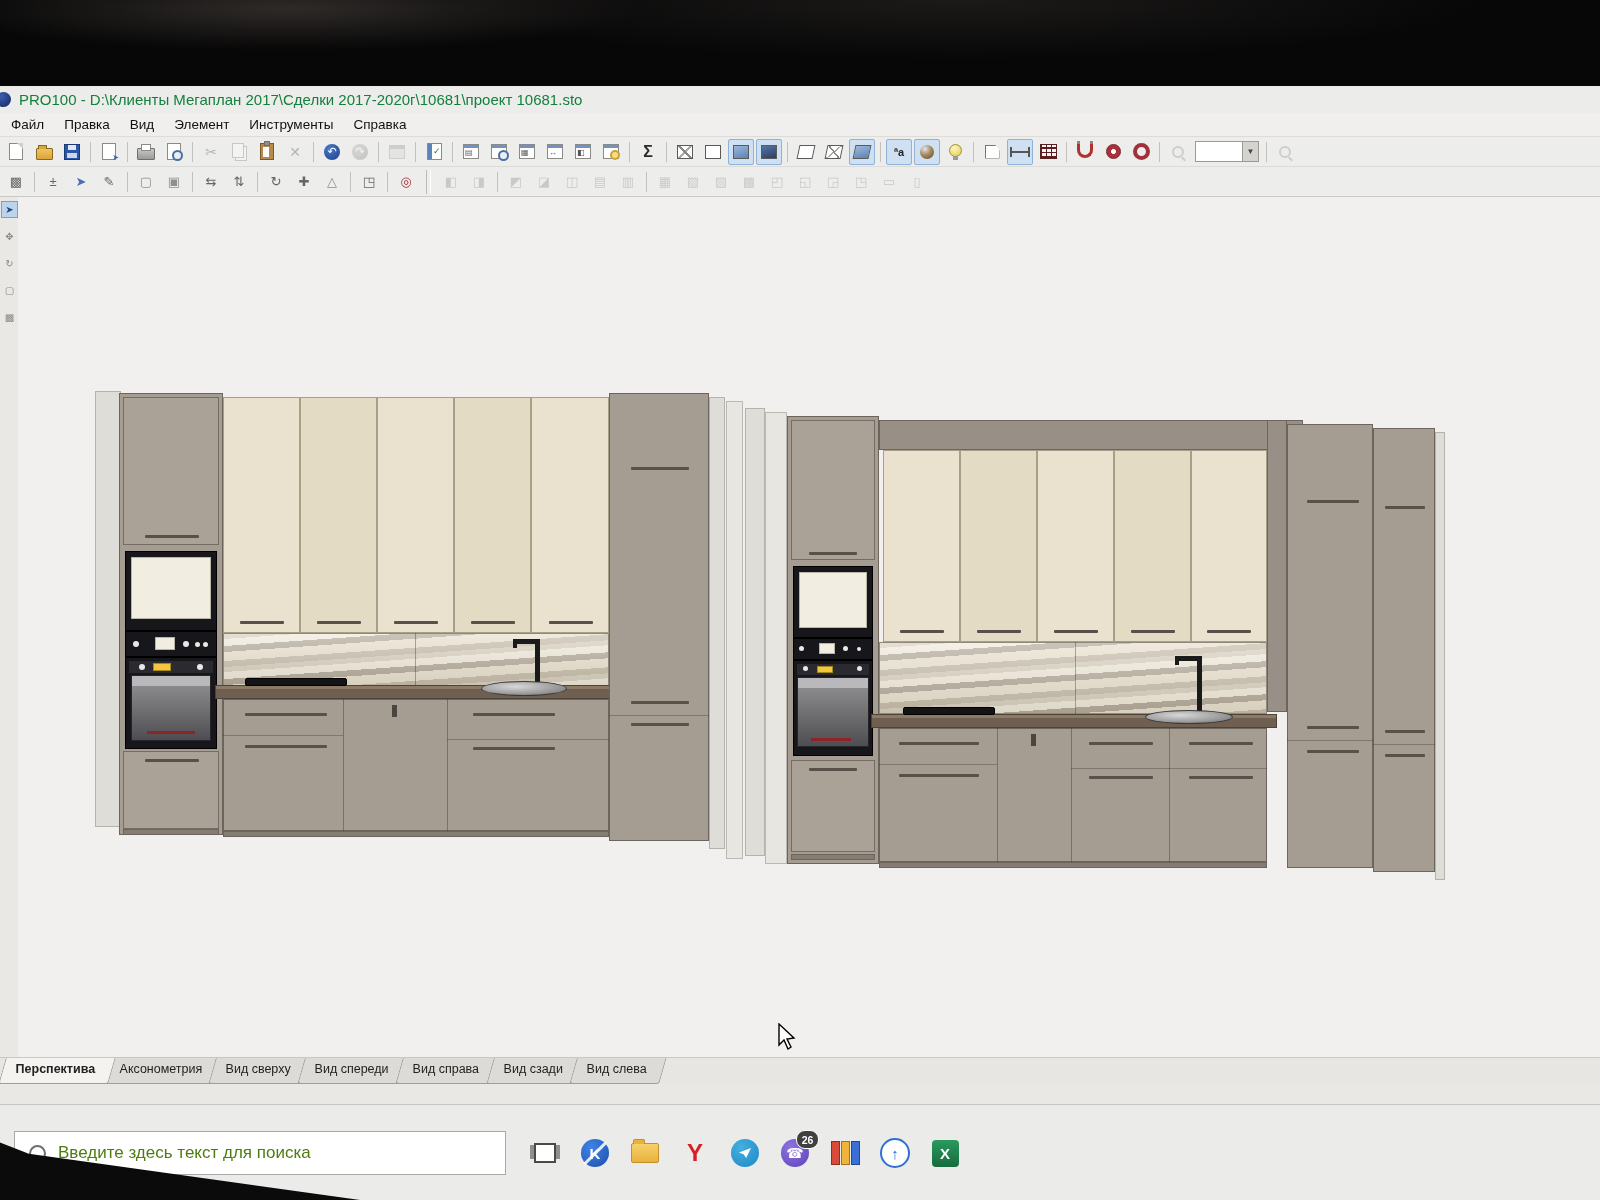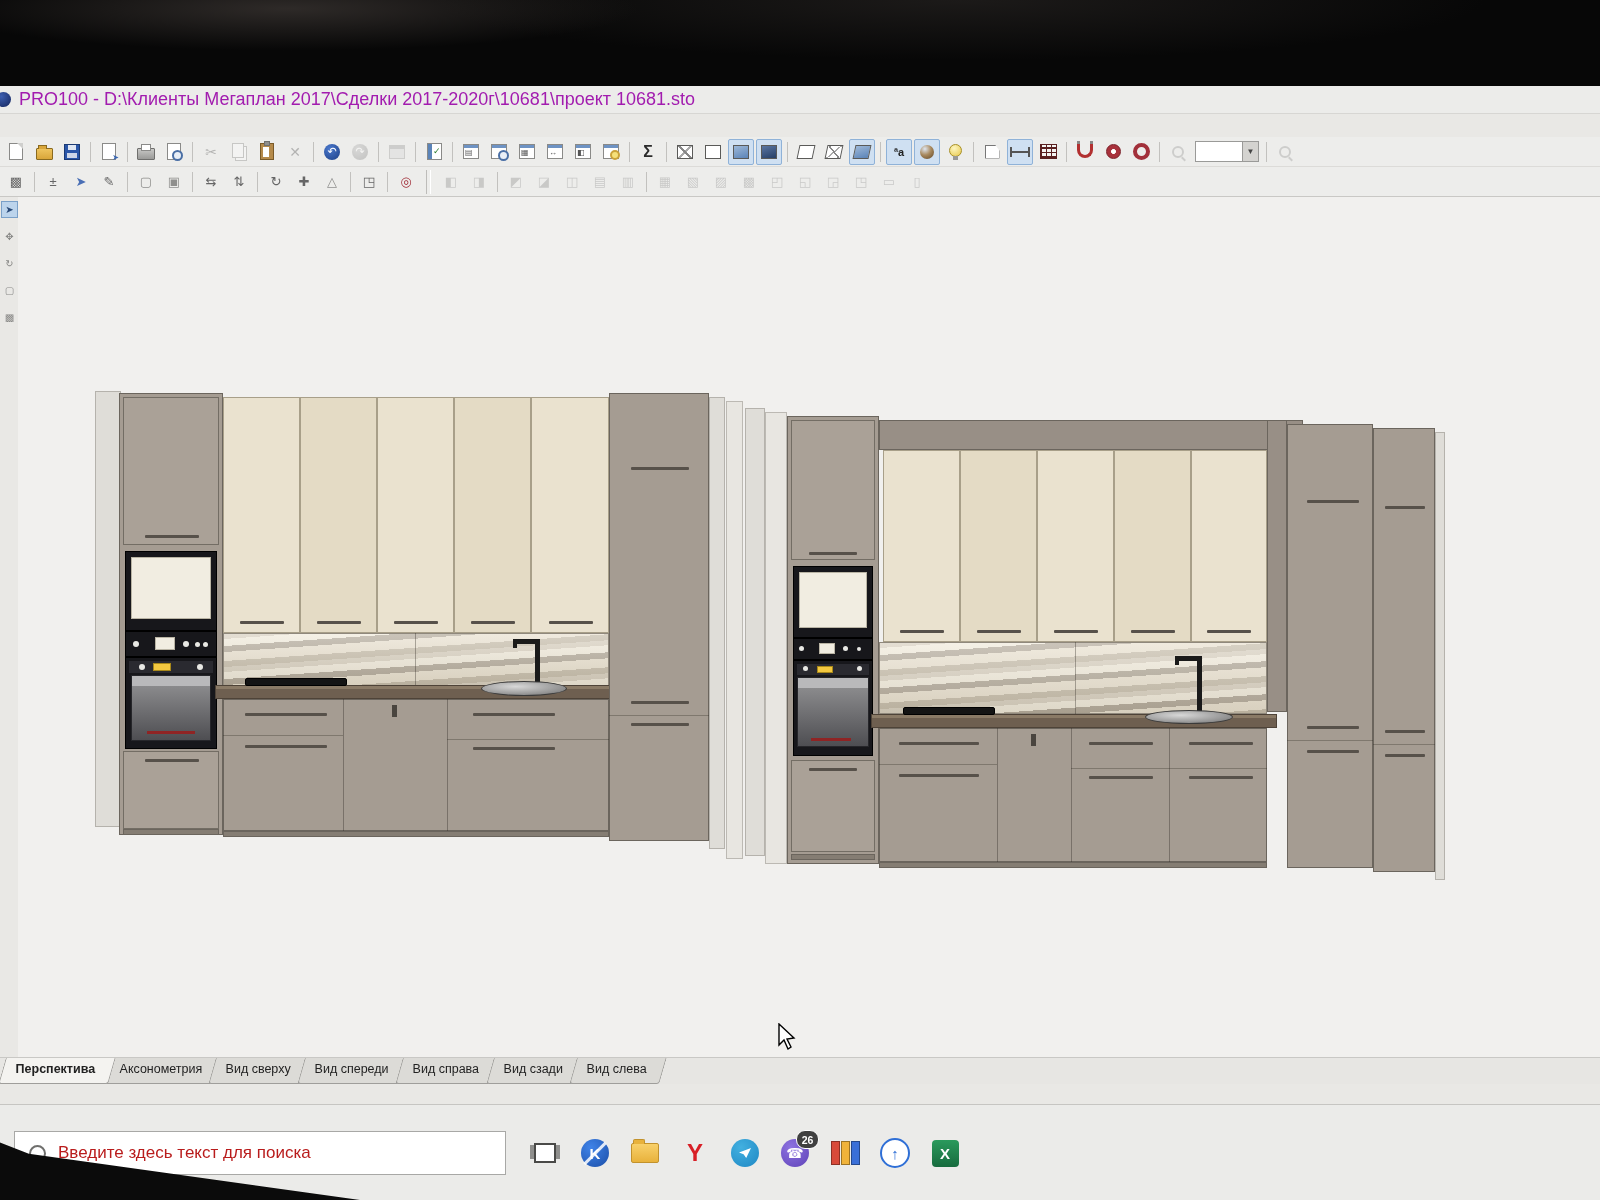--- a/index.html
+++ b/index.html
@@ -9,21 +9,21 @@
   #bezel-top{position:absolute;left:0;top:0;width:1600px;height:86px;
     background:radial-gradient(ellipse 500px 60px at 18% 10%,#2e2a28 0%,rgba(0,0,0,0) 70%),
                radial-gradient(ellipse 700px 80px at 60% 0%,#1c1a19 0%,rgba(0,0,0,0) 75%),#070707;
     border-bottom:2px solid #3a3a3a;}
   #bezel-corner{position:absolute;left:0;bottom:0;width:360px;height:70px;
     background:#0b0b0b;clip-path:polygon(0 100%,0 18%,8% 34%,100% 100%);z-index:60;}
   
   #titlebar{position:absolute;left:0;top:86px;width:100%;height:27px;background:#ececea;
     display:flex;align-items:center;border-bottom:1px solid #d7d6d3;}
   .appdot{width:15px;height:15px;border-radius:50%;background:radial-gradient(circle at 35% 30%,#3d5fb0,#15255c);margin-left:-4px;margin-right:8px;flex:0 0 auto;}
-  #title-text{font-size:18px;color:#a21caf;white-space:nowrap;}
+  #title-text{font-size:15px;color:#15803d;white-space:nowrap;}
   #menubar{position:absolute;left:0;top:113px;width:100%;height:24px;background:#f0efed;
     display:flex;align-items:center;gap:2px;padding-left:2px;border-bottom:1px solid #dddcd9;box-sizing:border-box;}
   .menu-item{font-size:13.5px;padding:2px 9px;color:#111;}
   .toolbar{position:absolute;left:0;width:100%;background:#ededeb;display:flex;align-items:center;box-sizing:border-box;}
   #tb1{top:137px;height:30px;border-bottom:1px solid #dcdbd8;padding-left:2px;}
   #tb2{top:167px;height:30px;border-bottom:1px solid #c9c8c5;padding-left:2px;}
   .tbtn{width:24px;height:24px;display:inline-flex;align-items:center;justify-content:center;
     border:1px solid transparent;border-radius:2px;margin:0 1px;flex:0 0 auto;position:relative;}
   .tbtn.pressed{background:#cfe0f2;border-color:#8fb2d8;}
   .tbtn.disabled{opacity:.38;filter:grayscale(1);}
@@ -128,21 +128,21 @@
     border:1px solid #9f9e9b;border-top:none;transform:skewX(-16deg);margin-right:-6px;border-radius:0 0 3px 3px;}
   .vtab>span{display:inline-block;transform:skewX(16deg);}
   .vtab.active{background:#f4f3f0;z-index:2;font-weight:bold;}
   #statusbar{position:absolute;left:0;top:1083px;width:100%;height:21px;background:#ececea;border-top:1px solid #d2d1ce;
     display:flex;align-items:center;font-size:13px;color:#222;padding-left:4px;box-sizing:border-box;}
   
   #taskbar{position:absolute;left:0;top:1104px;width:100%;height:96px;background:#ebebe9;border-top:1px solid #c6c5c2;display:flex;align-items:center;}
   #searchbox{width:492px;height:44px;background:#fff;border:1px solid #a8a8a6;margin-left:14px;display:flex;align-items:center;gap:12px;padding-left:14px;box-sizing:border-box;}
   #searchbox .magc{width:13px;height:13px;border:2px solid #6f6f6d;border-radius:50%;position:relative;flex:0 0 auto;}
   #searchbox .magc:after{content:"";position:absolute;right:-6px;bottom:-5px;width:7px;height:2.5px;background:#6f6f6d;transform:rotate(45deg);}
-  #search-text{font-size:17px;color:#b91c1c;}
+  #search-text{font-size:17px;color:#4d7c0f;}
   #task-icons{display:flex;align-items:center;gap:16px;margin-left:22px;}
   .tb-ic{width:34px;height:34px;position:relative;display:flex;align-items:center;justify-content:center;}
   .tv{width:18px;height:16px;border:2px solid #4a4a48;background:#fff;}
   .tv:before{content:"";position:absolute;left:2px;top:9px;width:4px;height:14px;background:#8f8f8d;}
   .tv:after{content:"";position:absolute;right:2px;top:9px;width:4px;height:14px;background:#8f8f8d;}
   .circle{border-radius:50%;display:flex;align-items:center;justify-content:center;color:#fff;font-weight:bold;}
   .k-app{width:28px;height:28px;background:radial-gradient(circle at 35% 30%,#3f83e8,#1c4fa8);font-size:15px;}
   .k-app:after{content:"";position:absolute;width:30px;height:3px;background:#fff;transform:rotate(-45deg);opacity:.85;}
   .folder{width:26px;height:18px;background:linear-gradient(#f8d06a,#e8b23c);border:1px solid #c2922c;border-radius:2px;position:relative;}
   .folder:before{content:"";position:absolute;left:1px;top:-5px;width:10px;height:4px;background:#e8b23c;border:1px solid #c2922c;border-bottom:none;border-radius:2px 2px 0 0;}
@@ -164,20 +164,28 @@
 
 <div id="screen">
 
   <div id="bezel-top"></div>
 
   <div id="titlebar">
     <span class="appdot"></span>
     <span id="title-text">PRO100 - D:\Клиенты Мегаплан 2017\Сделки 2017-2020г\10681\проект 10681.sto</span>
   </div>
 
+  <div id="menubar">
+      <span class="menu-item">Файл</span>
+      <span class="menu-item">Правка</span>
+      <span class="menu-item">Вид</span>
+      <span class="menu-item">Элемент</span>
+      <span class="menu-item">Инструменты</span>
+      <span class="menu-item">Справка</span>
+    </div>
 
   <div id="tb1" class="toolbar">
       <span class="tbtn">
         <span class="ic ic-new"></span>
       </span>
       <span class="tbtn">
         <span class="ic ic-open"></span>
       </span>
       <span class="tbtn">
         <span class="ic ic-save"></span>

